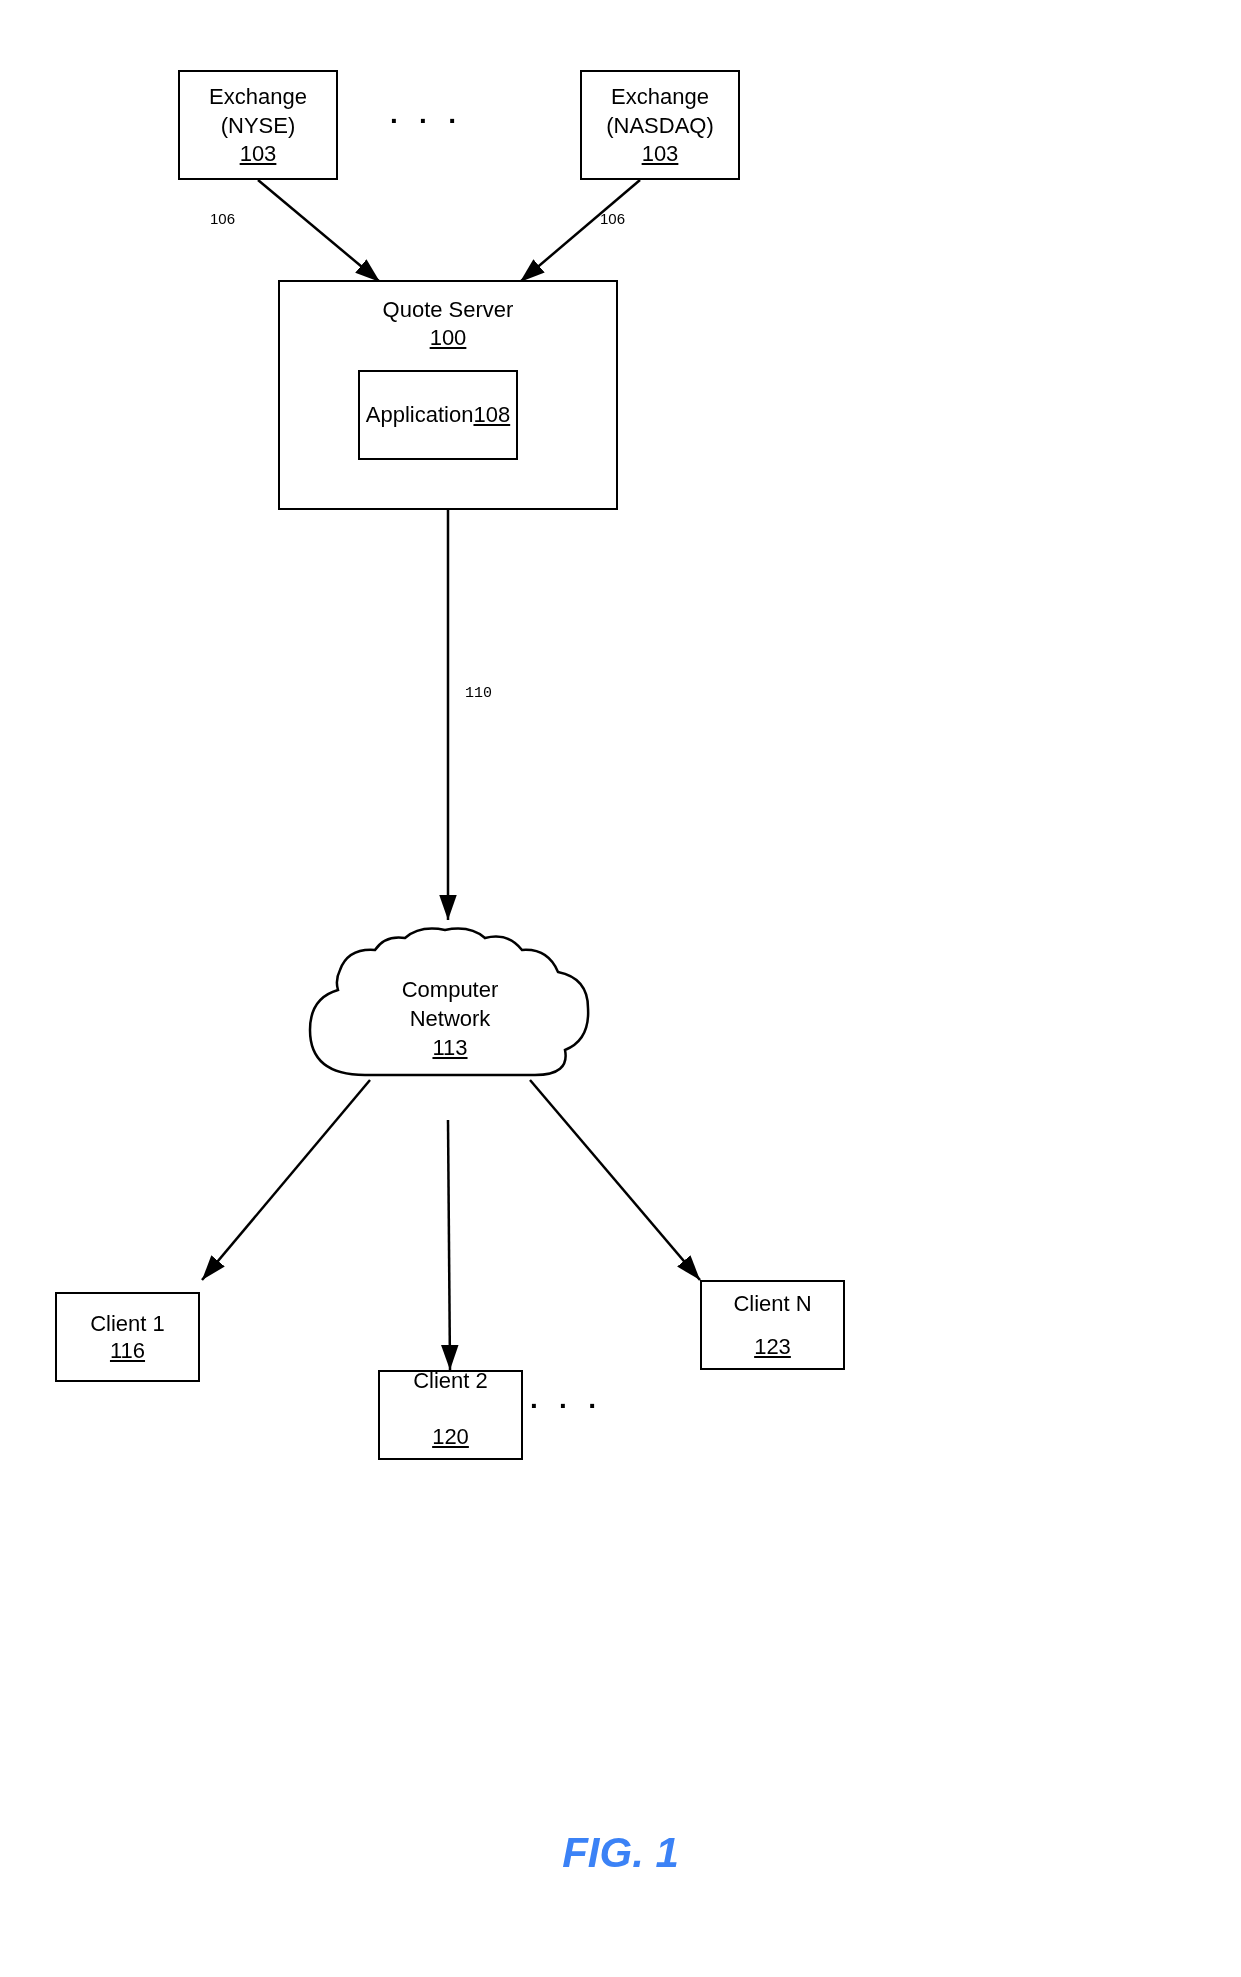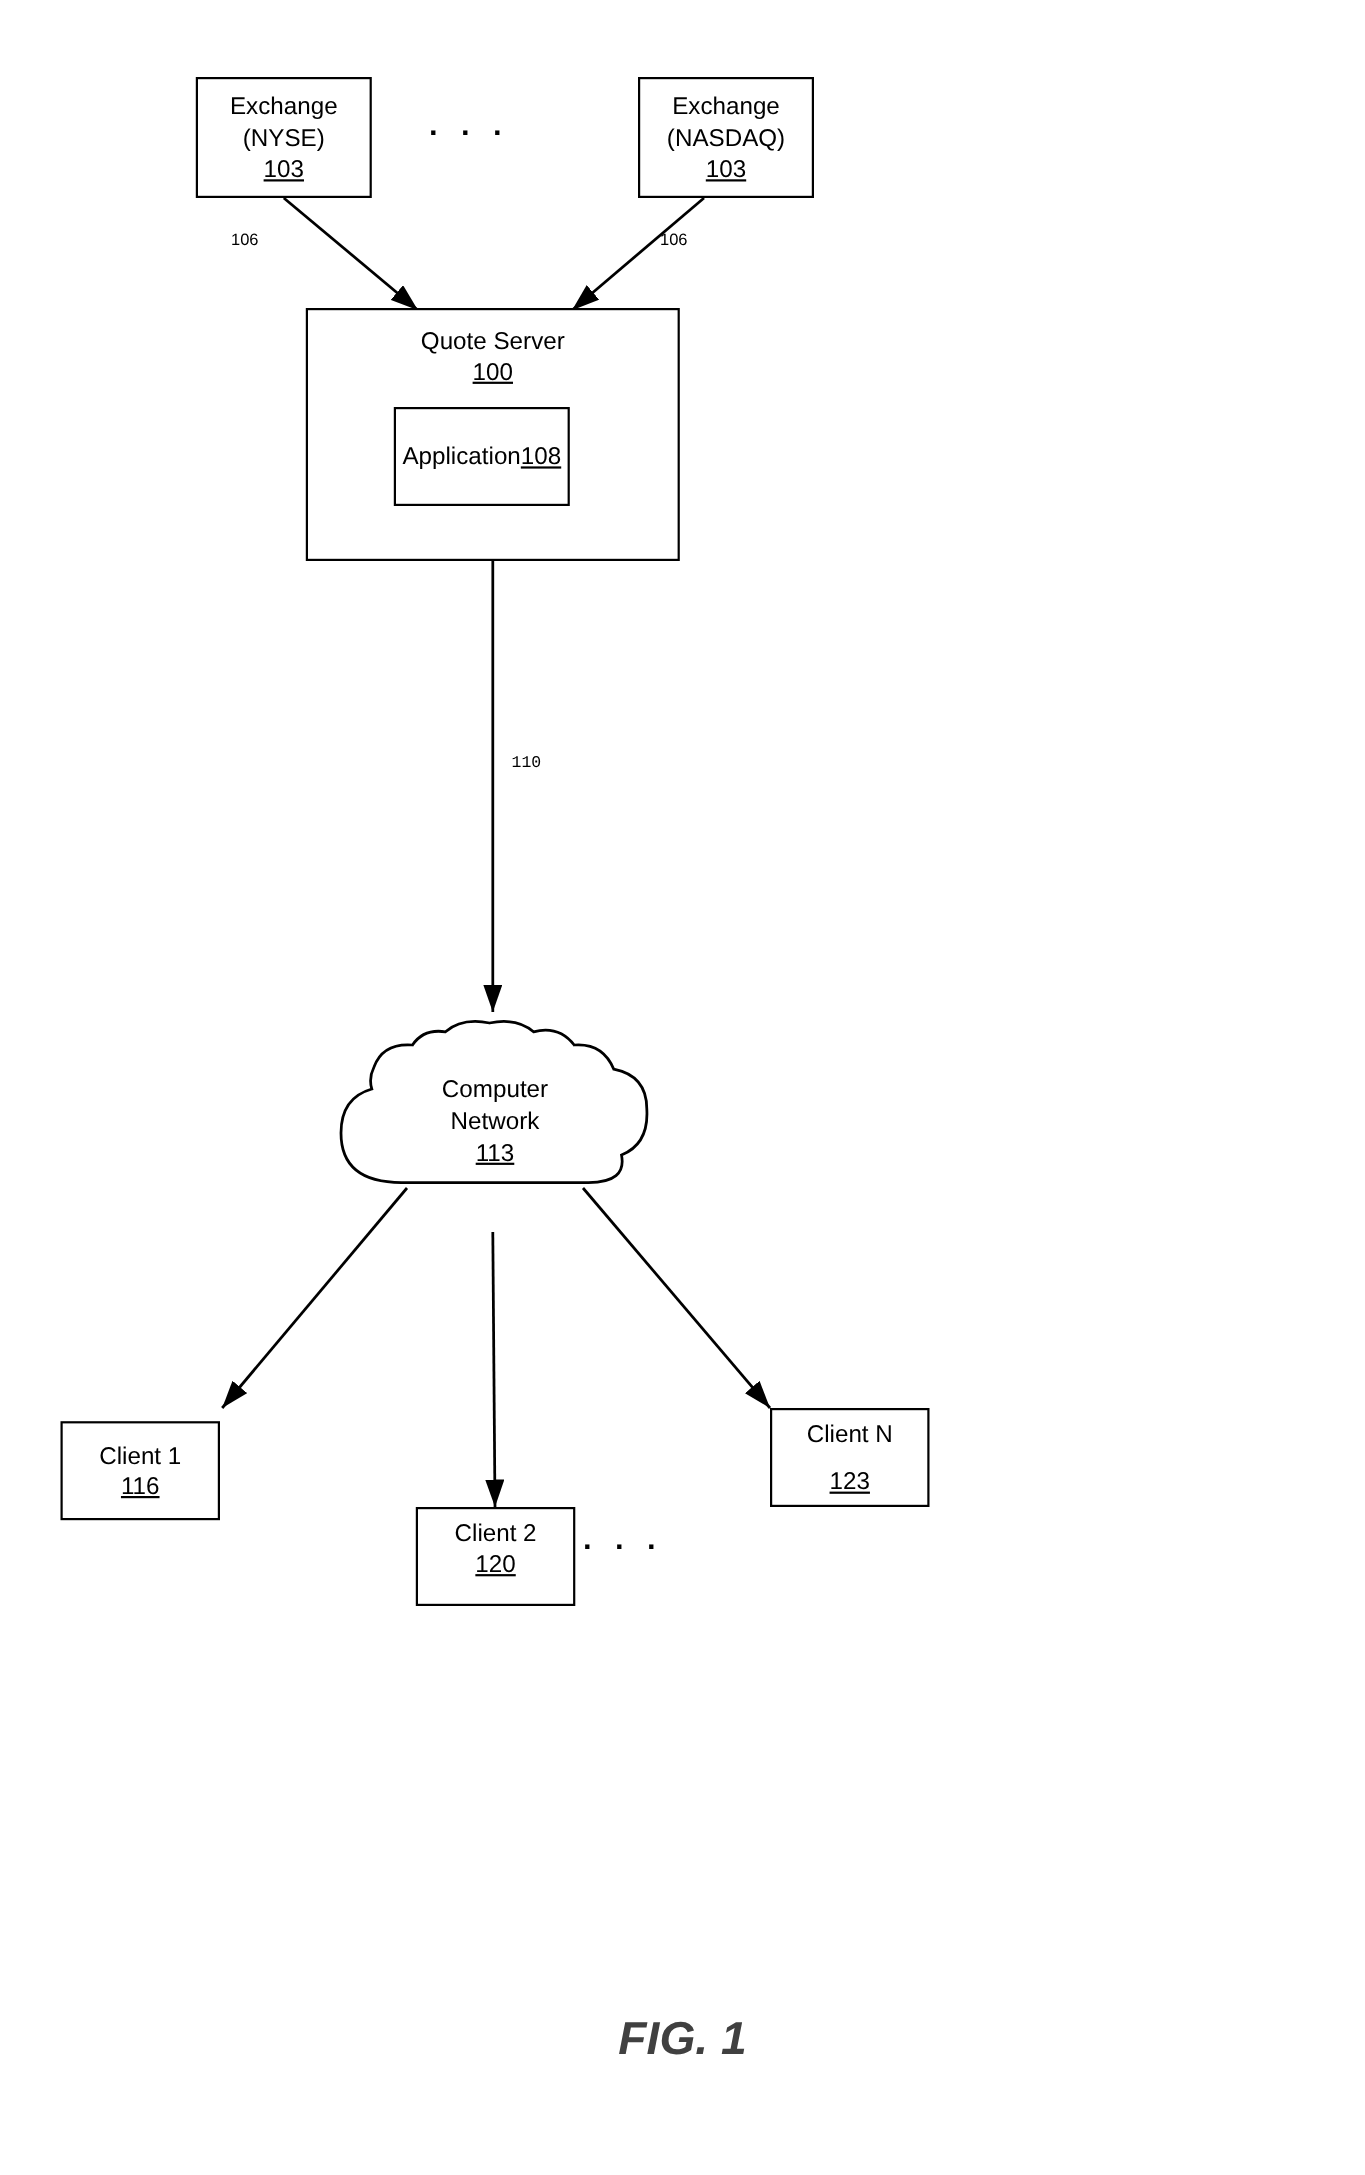--- a/index.html
+++ b/index.html
@@ -102,22 +102,23 @@
     }
     
     .client2 {
       width: 145px;
       height: 90px;
       left: 378px;
       top: 1370px;
       display: flex;
       flex-direction: column;
       align-items: center;
-      justify-content: flex-start;
-      padding: 8px;
+      justify-content: flex-end;
+      padding: 8px;
+      gap: 28px;
     }
     
     .clientn {
       width: 145px;
       height: 90px;
       left: 700px;
       top: 1280px;
       display: flex;
       flex-direction: column;
       align-items: center;
@@ -174,21 +175,21 @@
 
     
     .fig-caption {
       position: absolute;
       bottom: 100px;
       left: 50%;
       transform: translateX(-50%);
       font-size: 42px;
       font-style: italic;
       font-weight: bold;
-      color: #404040;
+      color: #3b82f6;
     }
   </style>
 </head>
 <body>
 
 <div class="diagram-container">
 
   <svg class="arrows-svg">
 
     <defs>

